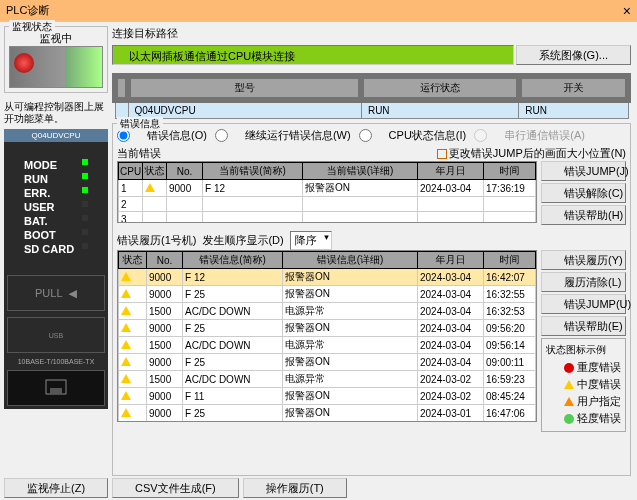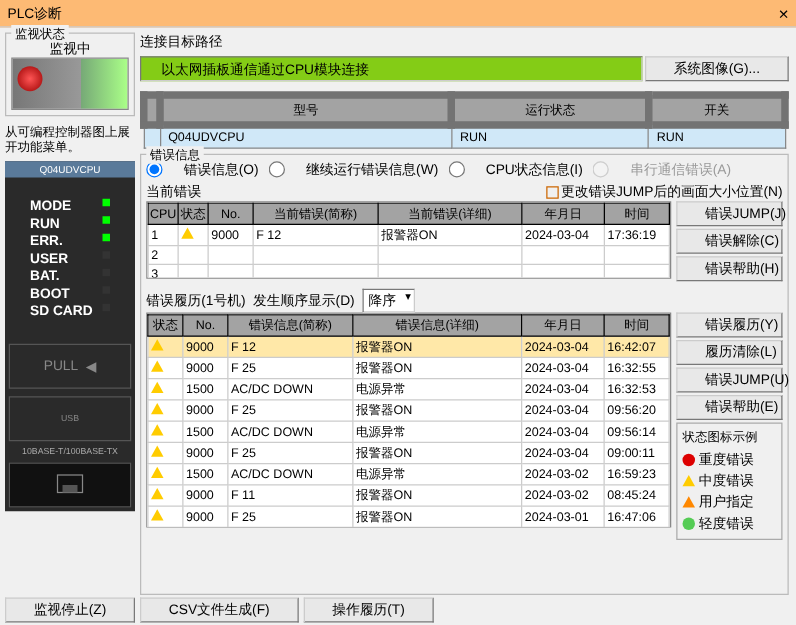--- a/index.html
+++ b/index.html
@@ -46,21 +46,21 @@
 .table-wrap { display:flex; gap:4px; }
 .table-scroll { flex:1; border:1px solid #888; overflow:hidden; }
 .hist-scroll { height:172px; overflow-y:auto; }
 .hist-scroll::-webkit-scrollbar { width:15px; }
 .hist-scroll::-webkit-scrollbar-track { background:#e8e8e8; }
 .hist-scroll::-webkit-scrollbar-thumb { background:#c0c0c0; border:1px solid #999; }
 .hist-hdr-row { display:flex; align-items:center; gap:6px; }
 .select { border:1px inset #ccc; background:#fff; padding:1px 14px 1px 4px; position:relative; }
 .select::after { content:"▾"; position:absolute; right:2px; top:0; font-size:9px; }
 .legend-box { border:1px solid #aaa; padding:4px; width:85px; }
-.legend-item { display:flex; align-items:center; gap:3px; font-size:10px; padding:1px 0; }
+.legend-item { display:flex; align-items:center; gap:3px; font-size:10px; padding:1px 0;justify-content:flex-end; }
 .dot-r { width:10px; height:10px; background:#d00; border-radius:50%; }
 .dot-y { width:0; height:0; border-left:5px solid transparent; border-right:5px solid transparent; border-bottom:9px solid #ffcc00; }
 .dot-u { width:0; height:0; border-left:5px solid transparent; border-right:5px solid transparent; border-bottom:9px solid #f80; }
 .dot-g { width:10px; height:10px; background:#5c5; border-radius:50%; }
 .footer { padding:2px 4px; display:flex; gap:4px; }
 .cur-err-scroll { height:62px; }
 </style>
 </head>
 <body>
 

